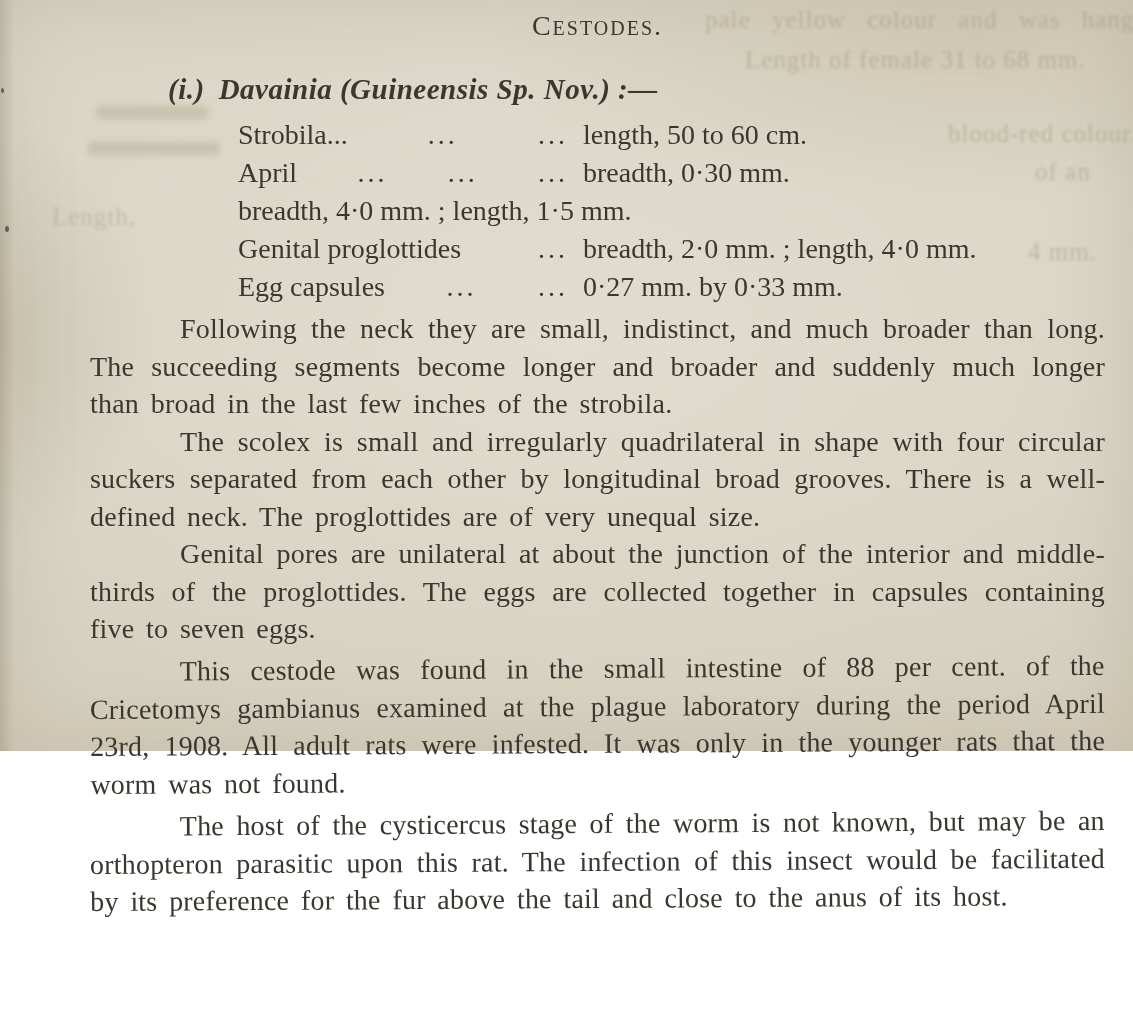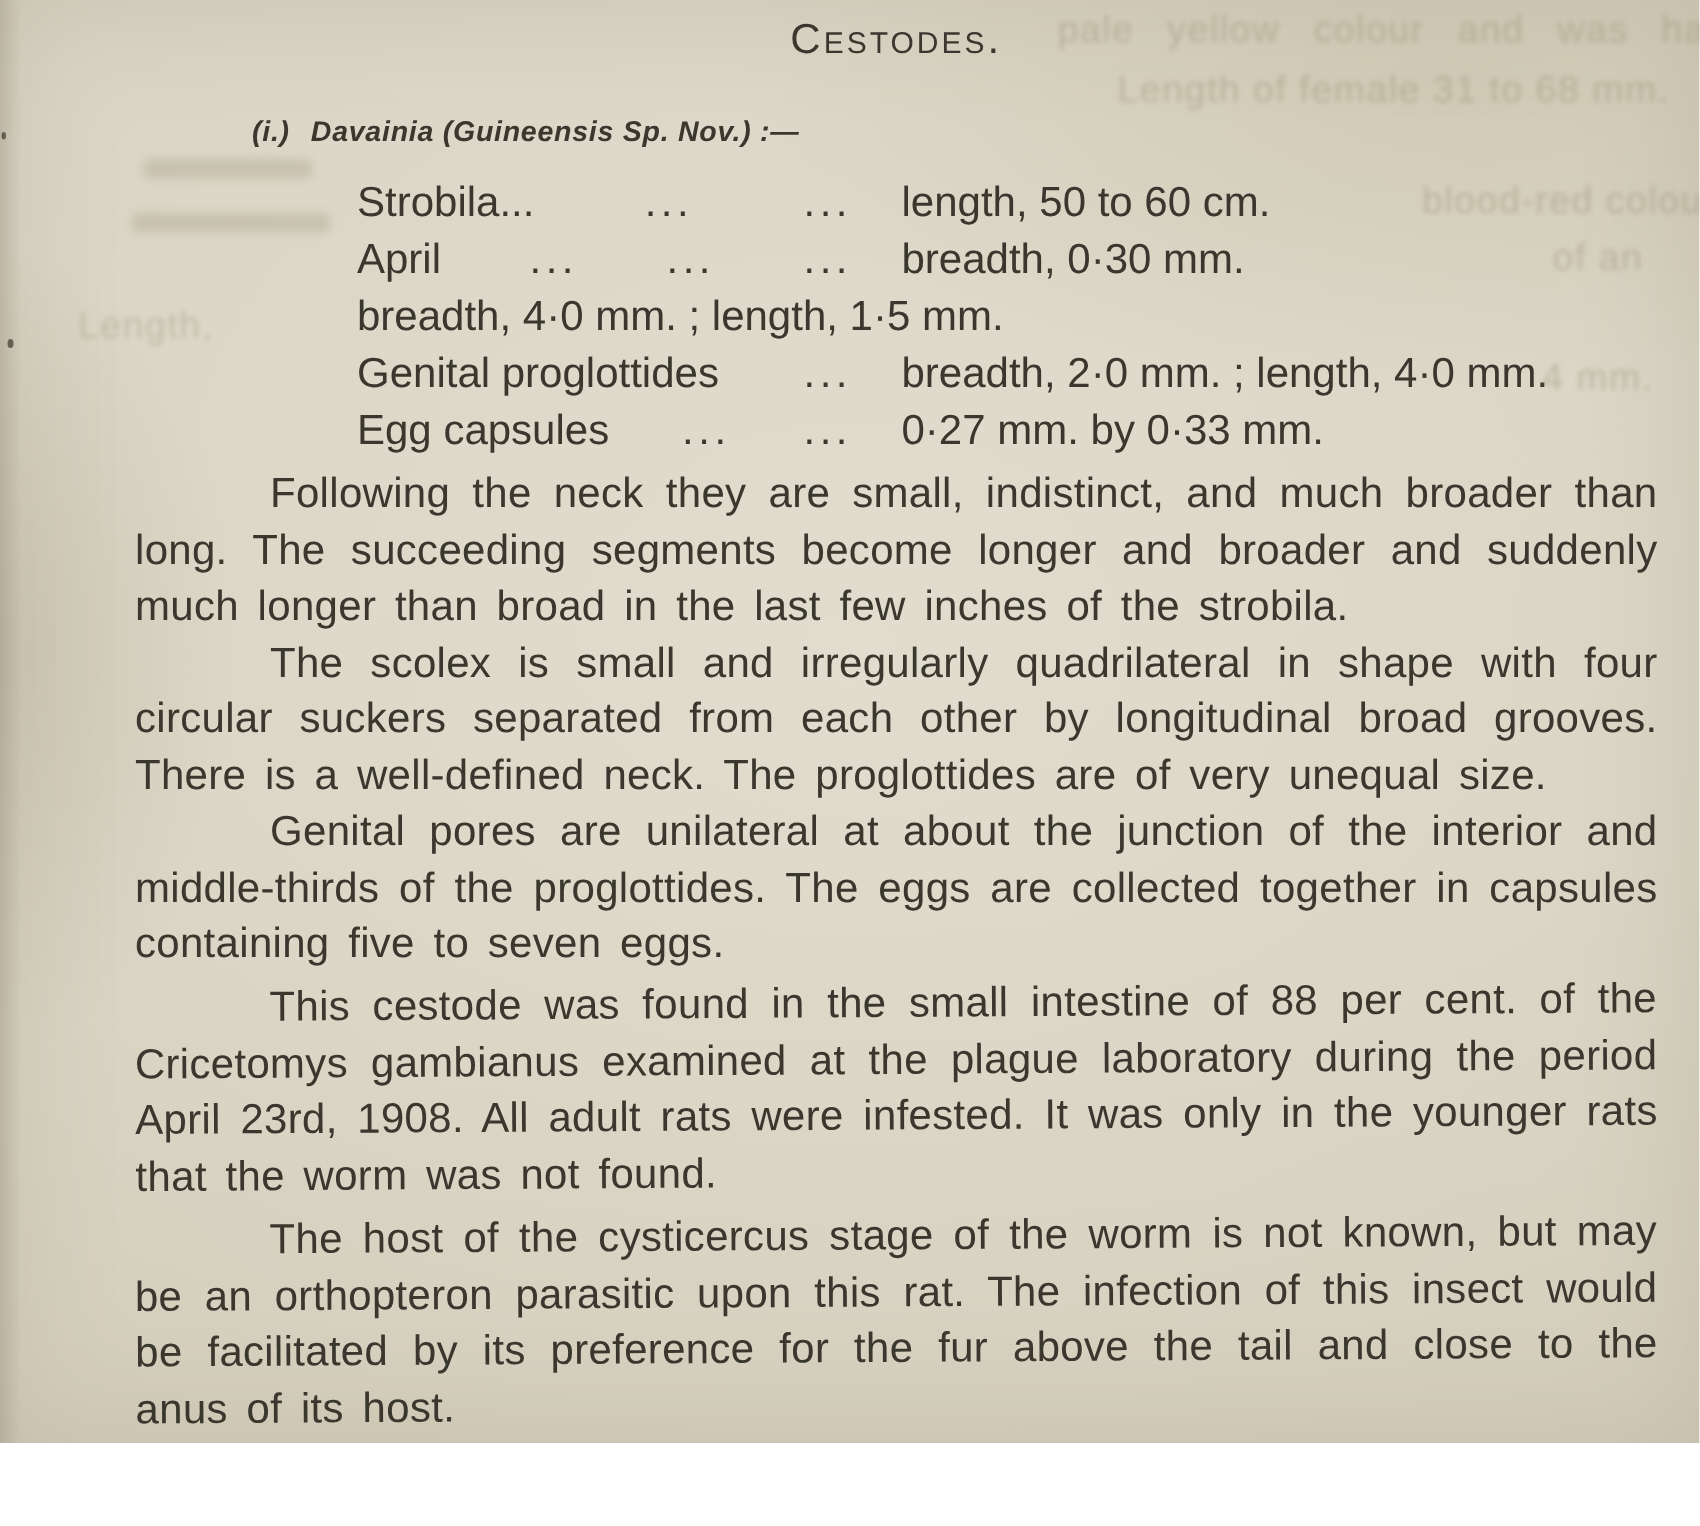--- a/index.html
+++ b/index.html
@@ -1,22 +1,22 @@
 <!DOCTYPE html>
 <html><head>
 <meta charset="utf-8">
 <style>
   html,body{margin:0;padding:0;}
   body{width:1133px;height:1017px;overflow:hidden;}
   .page{
     position:relative;
-    width:1133px;height:962px;
+    width:1133px;height:751px;
     box-sizing:border-box;
     padding:8px 28px 0 90px;
-    font-family:Liberation Sans, sans-serif;
+    font-family:Liberation Serif, serif;
     color:#3a372f;
     background:
       radial-gradient(ellipse 60% 30% at 85% 6%, rgba(185,175,145,0.30), rgba(185,175,145,0) 70%),
       radial-gradient(ellipse 20% 40% at 0% 45%, rgba(150,140,110,0.22), rgba(150,140,110,0) 70%),
       radial-gradient(ellipse 90% 80% at 50% 45%, rgba(235,231,218,0.5), rgba(235,231,218,0) 80%),
       linear-gradient(180deg,#d9d4c4 0%,#d7d2c1 60%,#d4cebc 100%);
     box-shadow:inset 0 0 80px rgba(120,110,85,0.18);
   }
   .page::before{ 
     content:"";position:absolute;left:0;top:0;bottom:0;width:14px;
@@ -28,29 +28,29 @@
     text-align:center;
     font-variant-caps:small-caps;
     font-size:28px;line-height:32px;
     letter-spacing:2px;
     margin:2px 0 0 0;font-weight:400;
   }
   
   .species-heading{
     margin:30px 0 0 78px;
     font-style:italic;font-weight:700;
-    font-size:19px;line-height:34px;
+    font-size:29px;line-height:34px;
     letter-spacing:0.5px;
   }
   .species-heading .idx{margin-right:14px;}
   
   .measure-table{margin:10px 0 0 148px;}
   .m-row{display:flex;align-items:baseline;font-size:28px;line-height:38px;}
   .m-label{
-    width:330px;flex:0 0 330px;margin-right:33px;
+    width:330px;flex:0 0 330px;margin-right:15px;
     display:flex;justify-content:space-between;align-items:baseline;
     white-space:nowrap;
   }
   .m-label .dots{letter-spacing:3px;}
   .m-value{white-space:nowrap;}
   
   .body-text{margin-top:4px;width:1015px;}
   .body-text p{
     margin:0;
     font-size:28px;line-height:37.5px;

